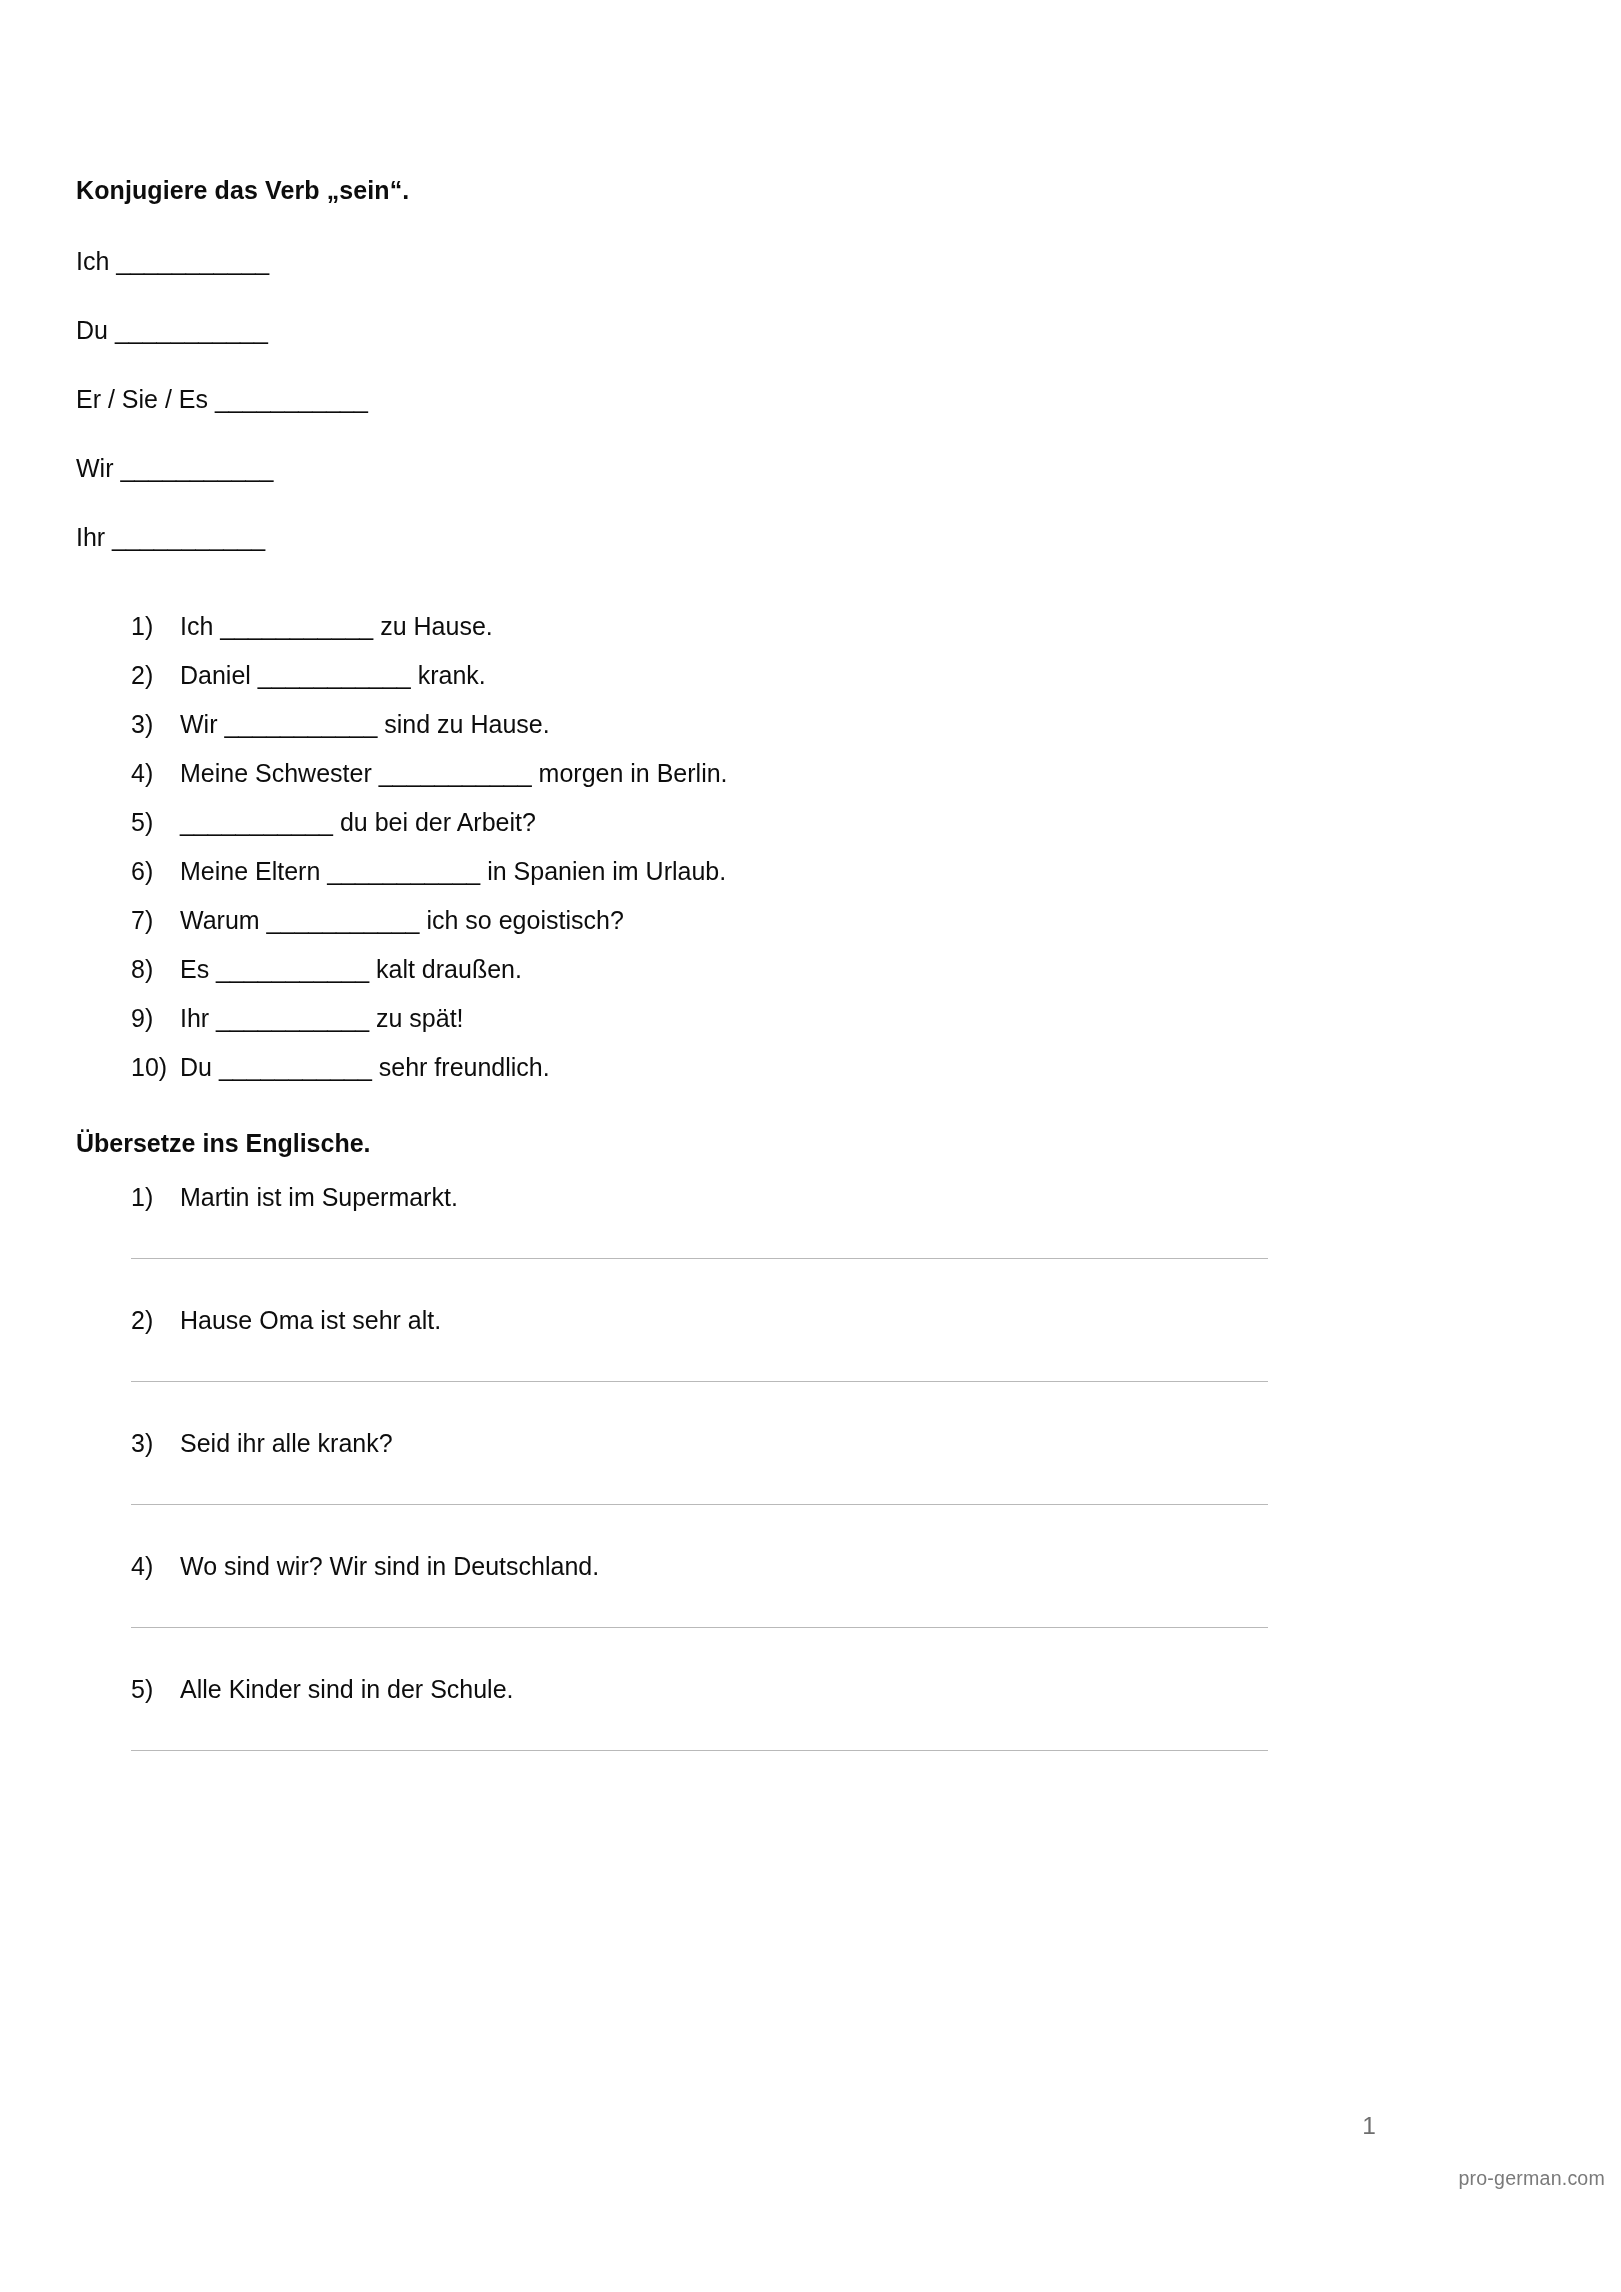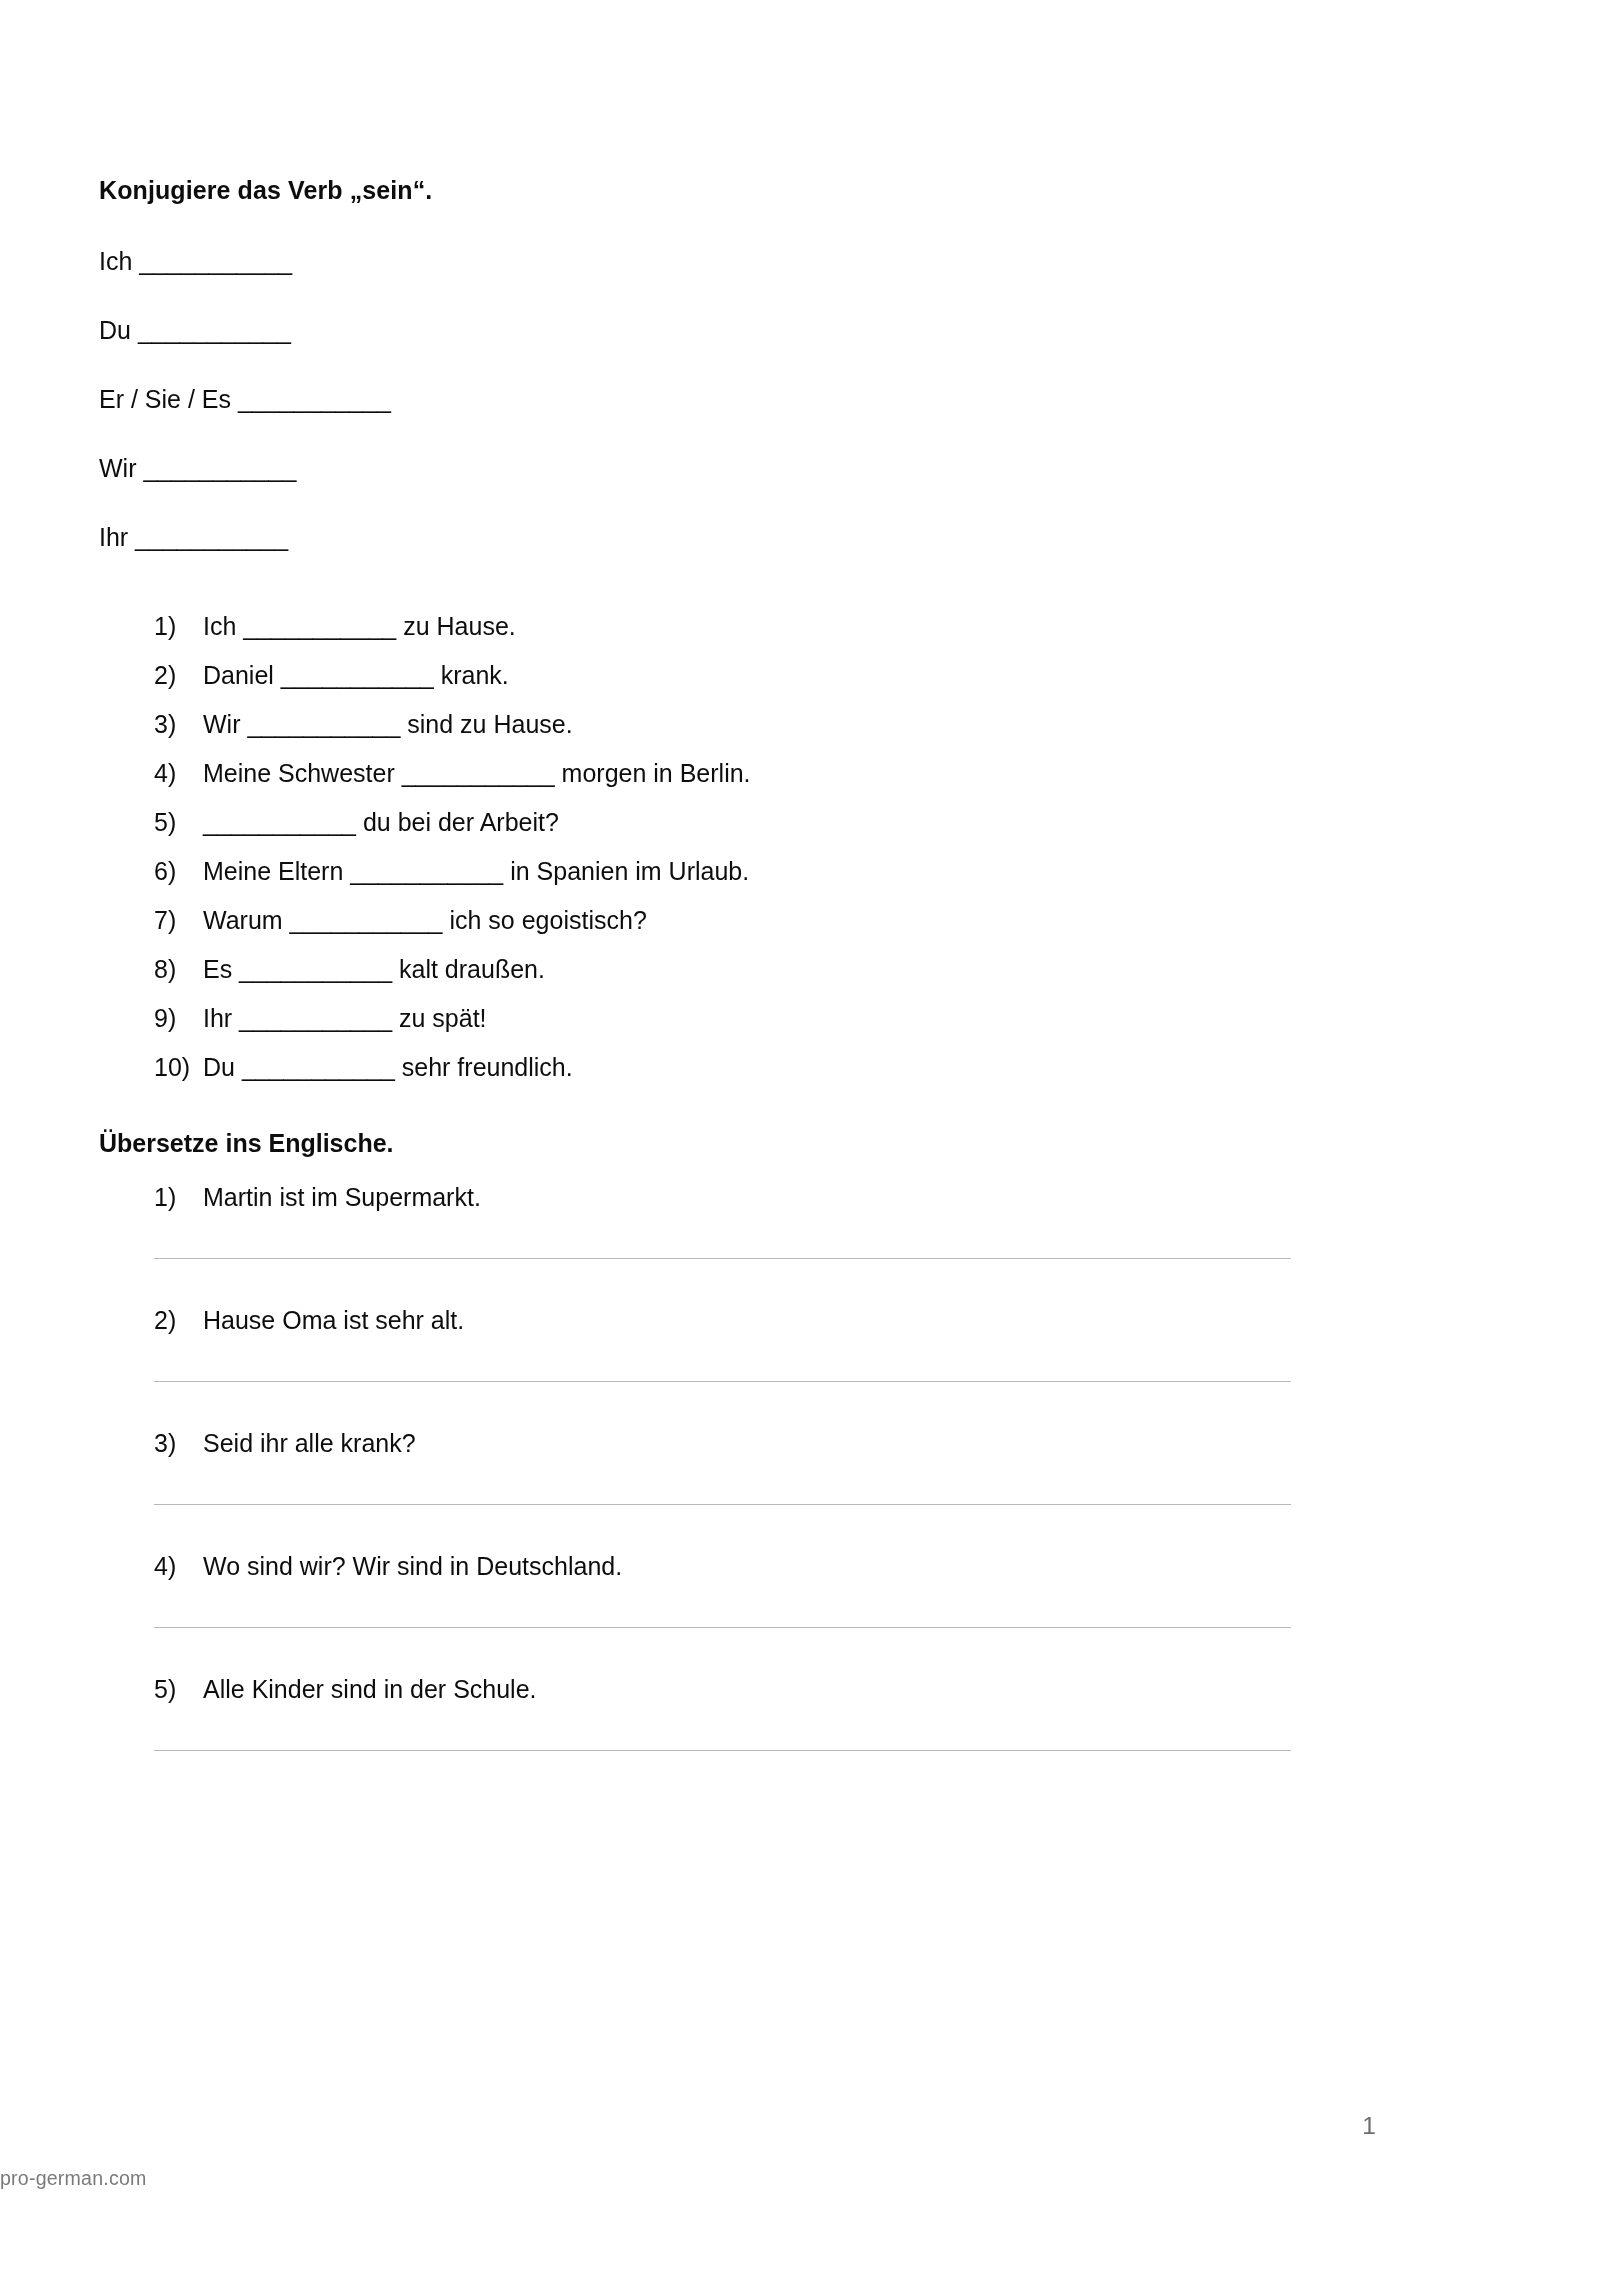--- a/index.html
+++ b/index.html
@@ -13,21 +13,21 @@
     font-family: "Liberation Sans", sans-serif;
     color: #0d0d0d;
     position: relative;
     overflow: hidden;
   }
   .page {
     position: relative;
     width: 1621px;
     height: 2263px;
     box-sizing: border-box;
-    padding: 176px 245px 0 99px;
+    padding: 176px 245px 0 76px;
   }
   .section-heading {
     font-size: 25px;
     font-weight: bold;
     letter-spacing: 0.1px;
     margin: 0 0 23.5px 0;
     color: #0d0d0d;
   }
   .conj-list {
     margin: 0 0 0 0;
@@ -93,21 +93,21 @@
     border: 0;
     border-top: 1px solid #b9b9b9;
     margin: 48px 0 49px 0;
     width: 1137px;
   }
   .footer-url {
     position: absolute;
     left: 0;
     right: 16px;
     bottom: 73px;
-    text-align: left;
+    text-align: right;
     font-size: 19.6px;
     color: #7a7a7a;
     letter-spacing: 0.2px;
   }
   .page-number {
     position: absolute;
     right: 245px;
     bottom: 123px;
     font-size: 24.5px;
     color: #6e6e6e;

